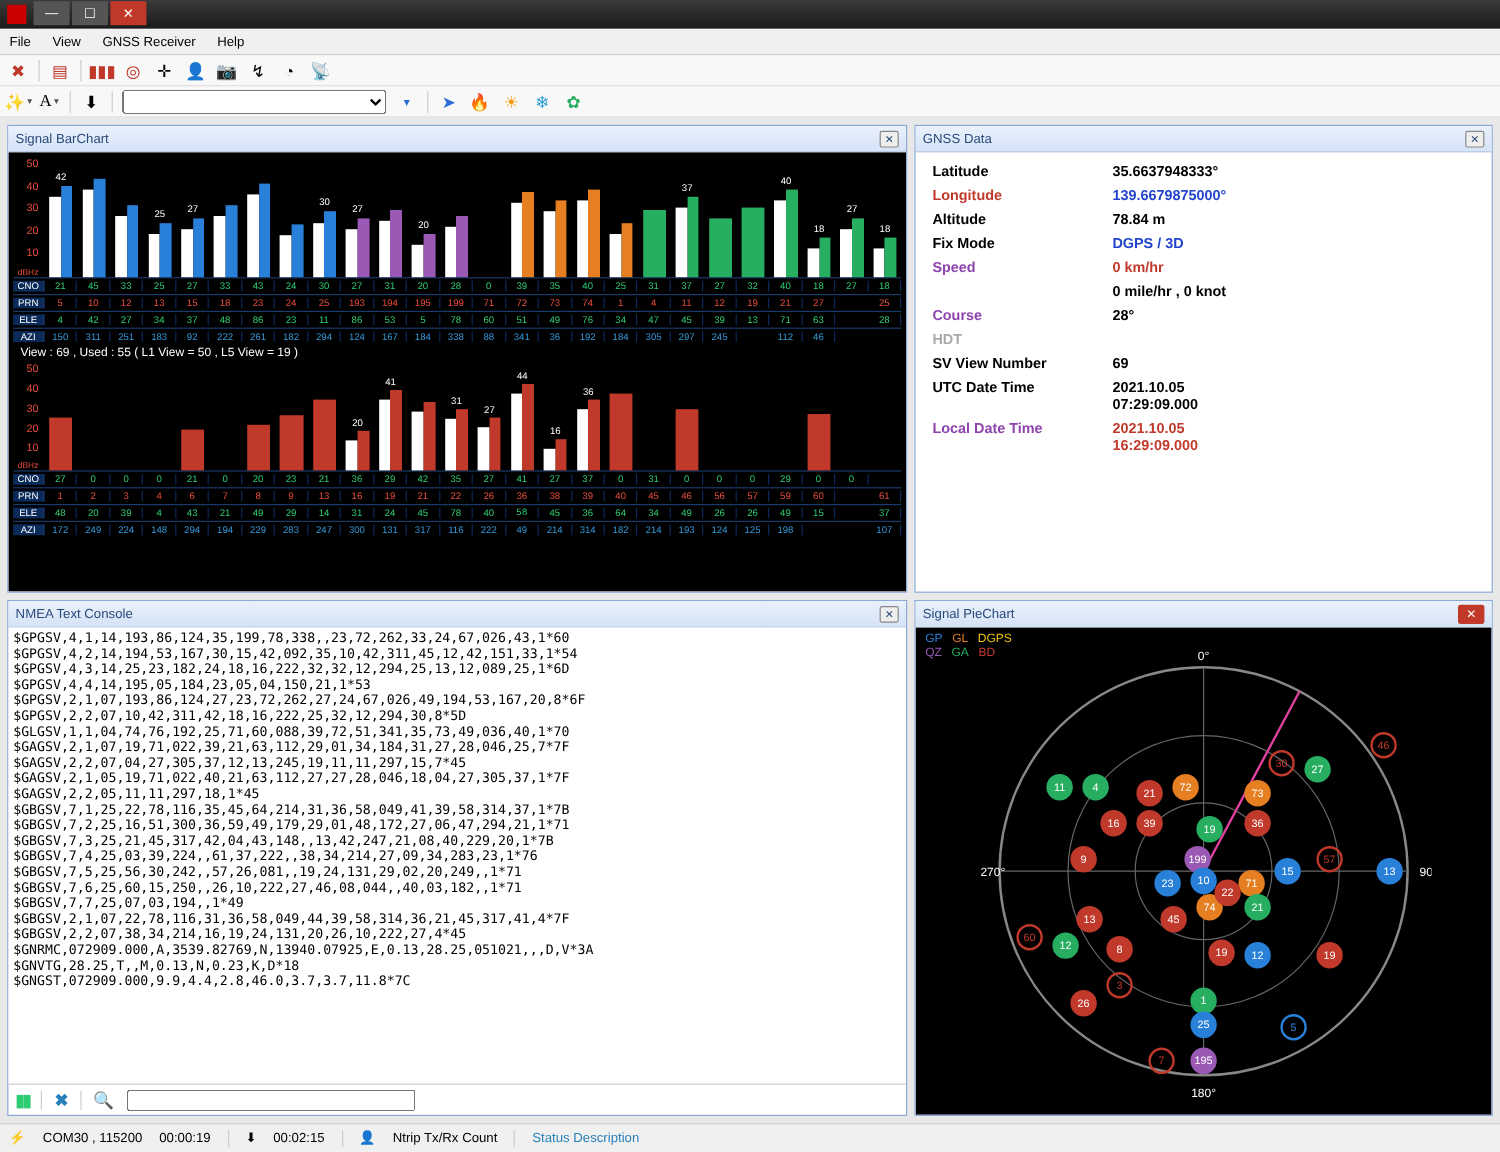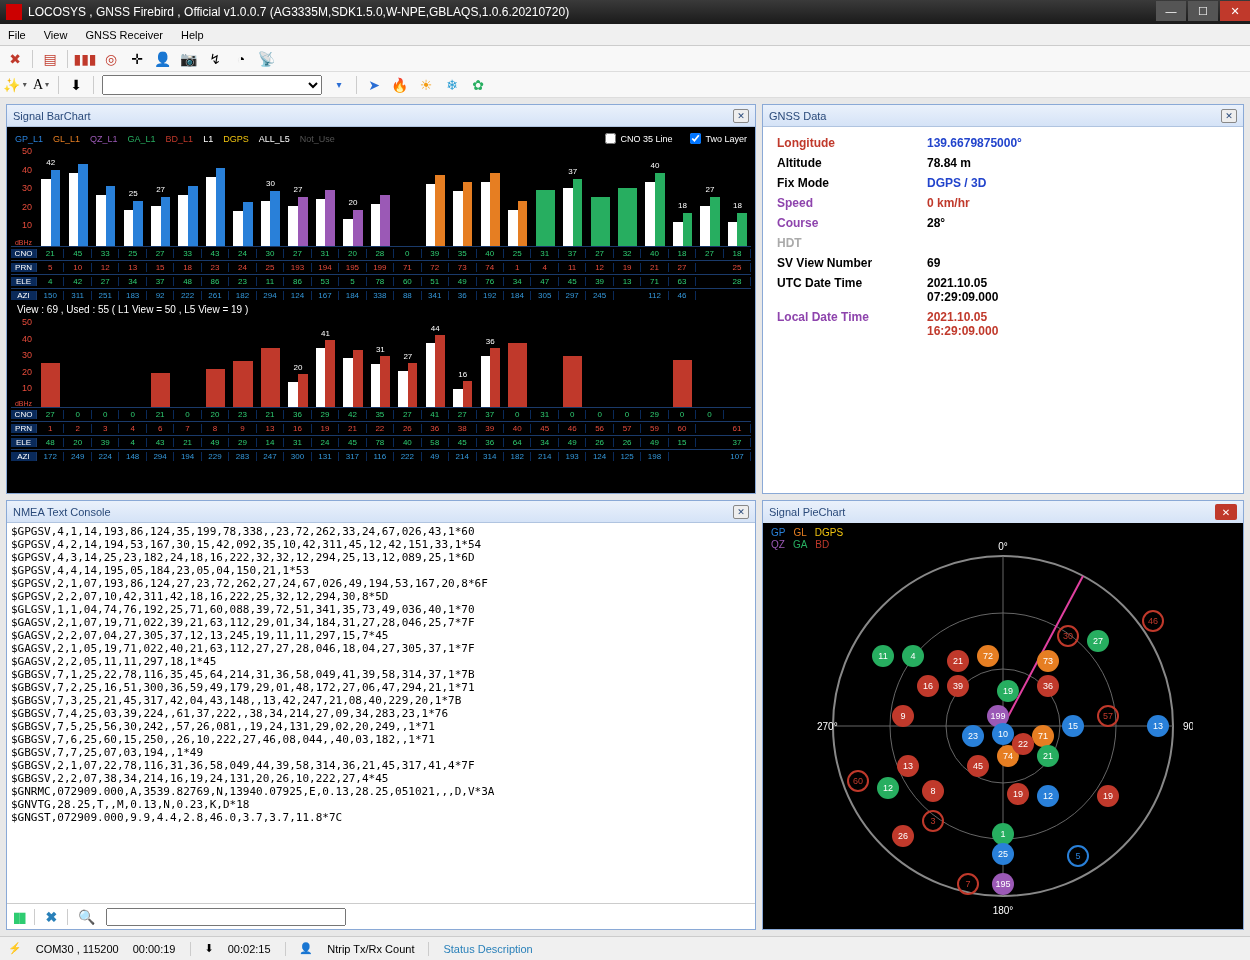--- a/index.html
+++ b/index.html
@@ -70,21 +70,20 @@
 
 
 .statusbar { position:fixed;bottom:0;left:0;right:0;height:24px;background:#f0f0f0;border-top:1px solid #ccc;display:flex;align-items:center;padding:0 8px;gap:14px;font-size:11px;}
 .statusbar .sep{width:1px;height:14px;background:#ccc;} .blue{color:#2980b9;}
 </style>
 </head>
 <body>
 
 <div class="titlebar">
   <div class="appicon"></div>
-  <div class="title">LOCOSYS , GNSS Firebird , Official v1.0.0.7   (AG3335M,SDK1.5.0,W-NPE,GBLAQS,1.0.6.20210720)</div>
   <div class="wbtn wmin">—</div>
   <div class="wbtn wmax">☐</div>
   <div class="wbtn wclose">✕</div>
 </div>
 
 <div class="menubar">
   <span>File</span>
   <span>View</span>
   <span>GNSS Receiver</span>
   <span>Help</span>
@@ -123,33 +122,20 @@
 
 <div class="workspace">
 
   <div class="panel" style="grid-column:1;grid-row:1;">
     <div class="panel-hdr">
       <span>Signal BarChart</span>
       <span class="spacer"></span>
       <span class="pclose">✕</span>
     </div>
     <div class="barchart-body">
-      <div class="legend-row" id="bc-legend">
-          <span style="color: rgb(41, 128, 217);">GP_L1</span>
-          <span style="color: rgb(230, 126, 34);">GL_L1</span>
-          <span style="color: rgb(155, 89, 182);">QZ_L1</span>
-          <span style="color: rgb(39, 174, 96);">GA_L1</span>
-          <span style="color: rgb(192, 57, 43);">BD_L1</span>
-          <span style="color: rgb(255, 255, 255);">L1</span>
-          <span style="color: rgb(241, 196, 15);">DGPS</span>
-          <span style="color: rgb(255, 255, 255);">ALL_L5</span>
-          <span style="color: rgb(85, 85, 85);">Not_Use</span>
-          <label class="chk"><input type="checkbox" style=""> CNO 35 Line</label>
-          <label class="chk" style="margin-left: 8px;"><input type="checkbox" checked="" style=""> Two Layer</label>
-        </div>
       <div class="bars-area" id="bars-upper">
         <div class="yaxis" id="yaxis1">
             <div>50</div>
             <div>40</div>
             <div>30</div>
             <div>20</div>
             <div>10</div>
             <div class="unit">dBHz</div>
           </div>
       <div class="bar-col">
@@ -586,34 +572,42 @@
   </div>
 
   <div class="panel" style="grid-column:2;grid-row:1;">
     <div class="panel-hdr">
       <span>GNSS Data</span>
       <span class="spacer"></span>
       <span class="pclose">✕</span>
     </div>
     <div class="gnss-body" id="gnss-body">
         <div class="gnss-row">
+          <div class="k">Latitude</div>
+          <div class="v" style="white-space: pre; color: rgb(0, 0, 0);">35.6637948333°</div>
+        </div>
+        <div class="gnss-row">
           <div class="k" style="color: rgb(192, 57, 43);">Longitude</div>
           <div class="v" style="white-space: pre; color: rgb(34, 68, 204);">139.6679875000°</div>
         </div>
         <div class="gnss-row">
           <div class="k">Altitude</div>
           <div class="v" style="white-space: pre;">78.84 m</div>
         </div>
         <div class="gnss-row">
           <div class="k">Fix Mode</div>
           <div class="v" style="white-space: pre; color: rgb(34, 68, 204);">DGPS / 3D</div>
         </div>
         <div class="gnss-row">
           <div class="k" style="color: rgb(142, 68, 173);">Speed</div>
           <div class="v" style="white-space: pre; color: rgb(192, 57, 43);">0 km/hr</div>
+        </div>
+        <div class="gnss-row">
+          <div class="k"></div>
+          <div class="v" style="white-space: pre;">0 mile/hr , 0 knot</div>
         </div>
         <div class="gnss-row">
           <div class="k" style="color: rgb(142, 68, 173);">Course</div>
           <div class="v" style="white-space: pre;">28°</div>
         </div>
         <div class="gnss-row">
           <div class="k" style="color: rgb(170, 170, 170);">HDT</div>
           <div class="v" style="white-space: pre;"></div>
         </div>
         <div class="gnss-row">

